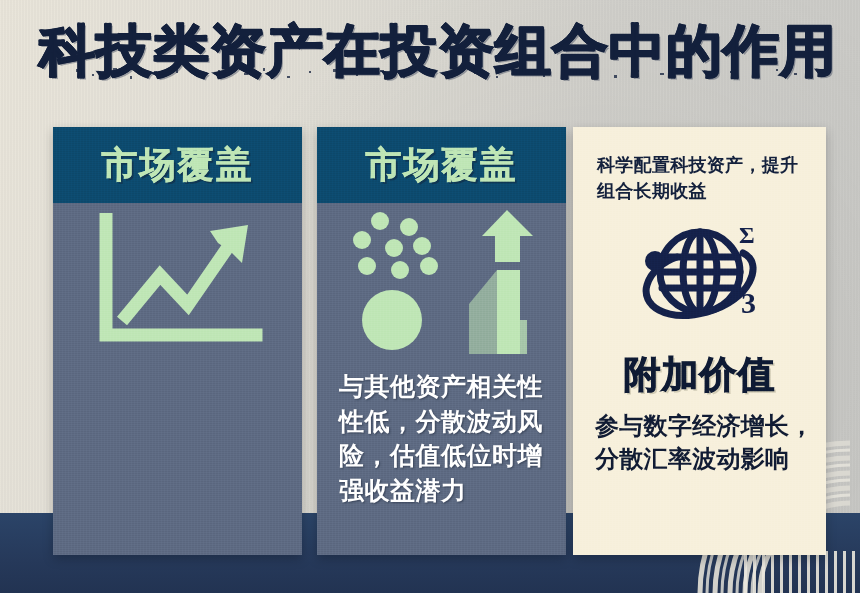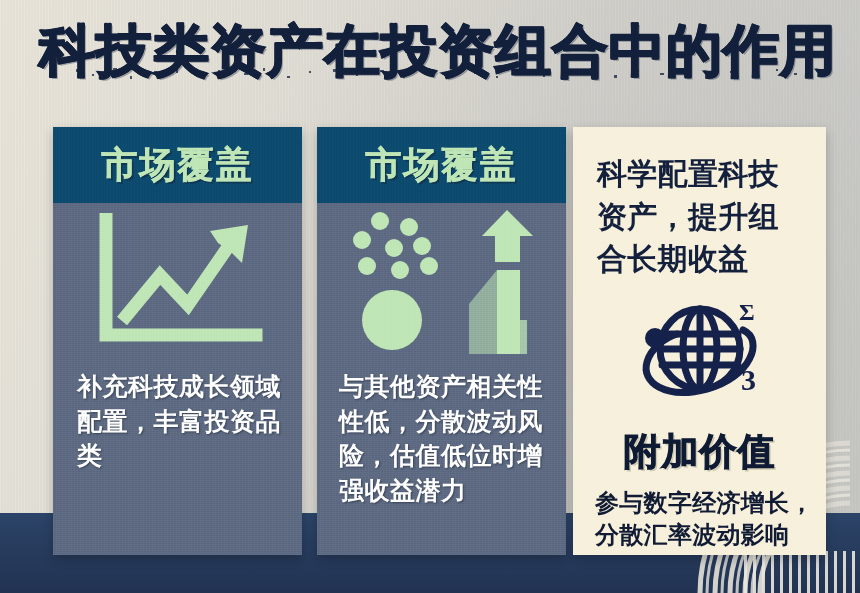--- a/index.html
+++ b/index.html
@@ -186,21 +186,21 @@
 
   
   .card-cream {
     left: 573px;
     width: 253px;
     height: 428px;
     background: #f7f0dc;
   }
   .cream-top {
     padding: 26px 22px 0 24px;
-    font-size: 30px;
+    font-size: 18px;
     line-height: 1.42;
     font-weight: 700;
     color: #13203c;
     letter-spacing: .3px;
   }
   .cream-icon {
     position: relative;
     height: 128px;
     display: flex;
     align-items: center;
@@ -323,21 +323,20 @@
       <div class="card-icon">
         <svg width="180" height="140" viewBox="0 0 180 140">
 
           <path d="M18 6 L18 122 L168 122" fill="none" stroke="#bfe6b6" stroke-width="13" stroke-linecap="square" stroke-linejoin="miter"></path>
 
           <path d="M34 108 L72 62 L100 92 L140 34" fill="none" stroke="#bfe6b6" stroke-width="13" stroke-linecap="butt" stroke-linejoin="miter"></path>
 
           <path d="M122 18 L160 12 L154 50 L142 38 L130 30 Z" fill="#bfe6b6"></path>
         </svg>
       </div>
-      <div class="card-body">补充科技成长领域配置，丰富投资品类</div>
       <div class="card-noise"></div>
     </div>
 
     <div class="card card-slate" id="card-2">
       <div class="card-head">
         <span class="card-head-text">市场覆盖</span>
       </div>
       <div class="card-icon">
         <svg width="210" height="150" viewBox="0 0 210 150">
           <g fill="#bfe6b6">

